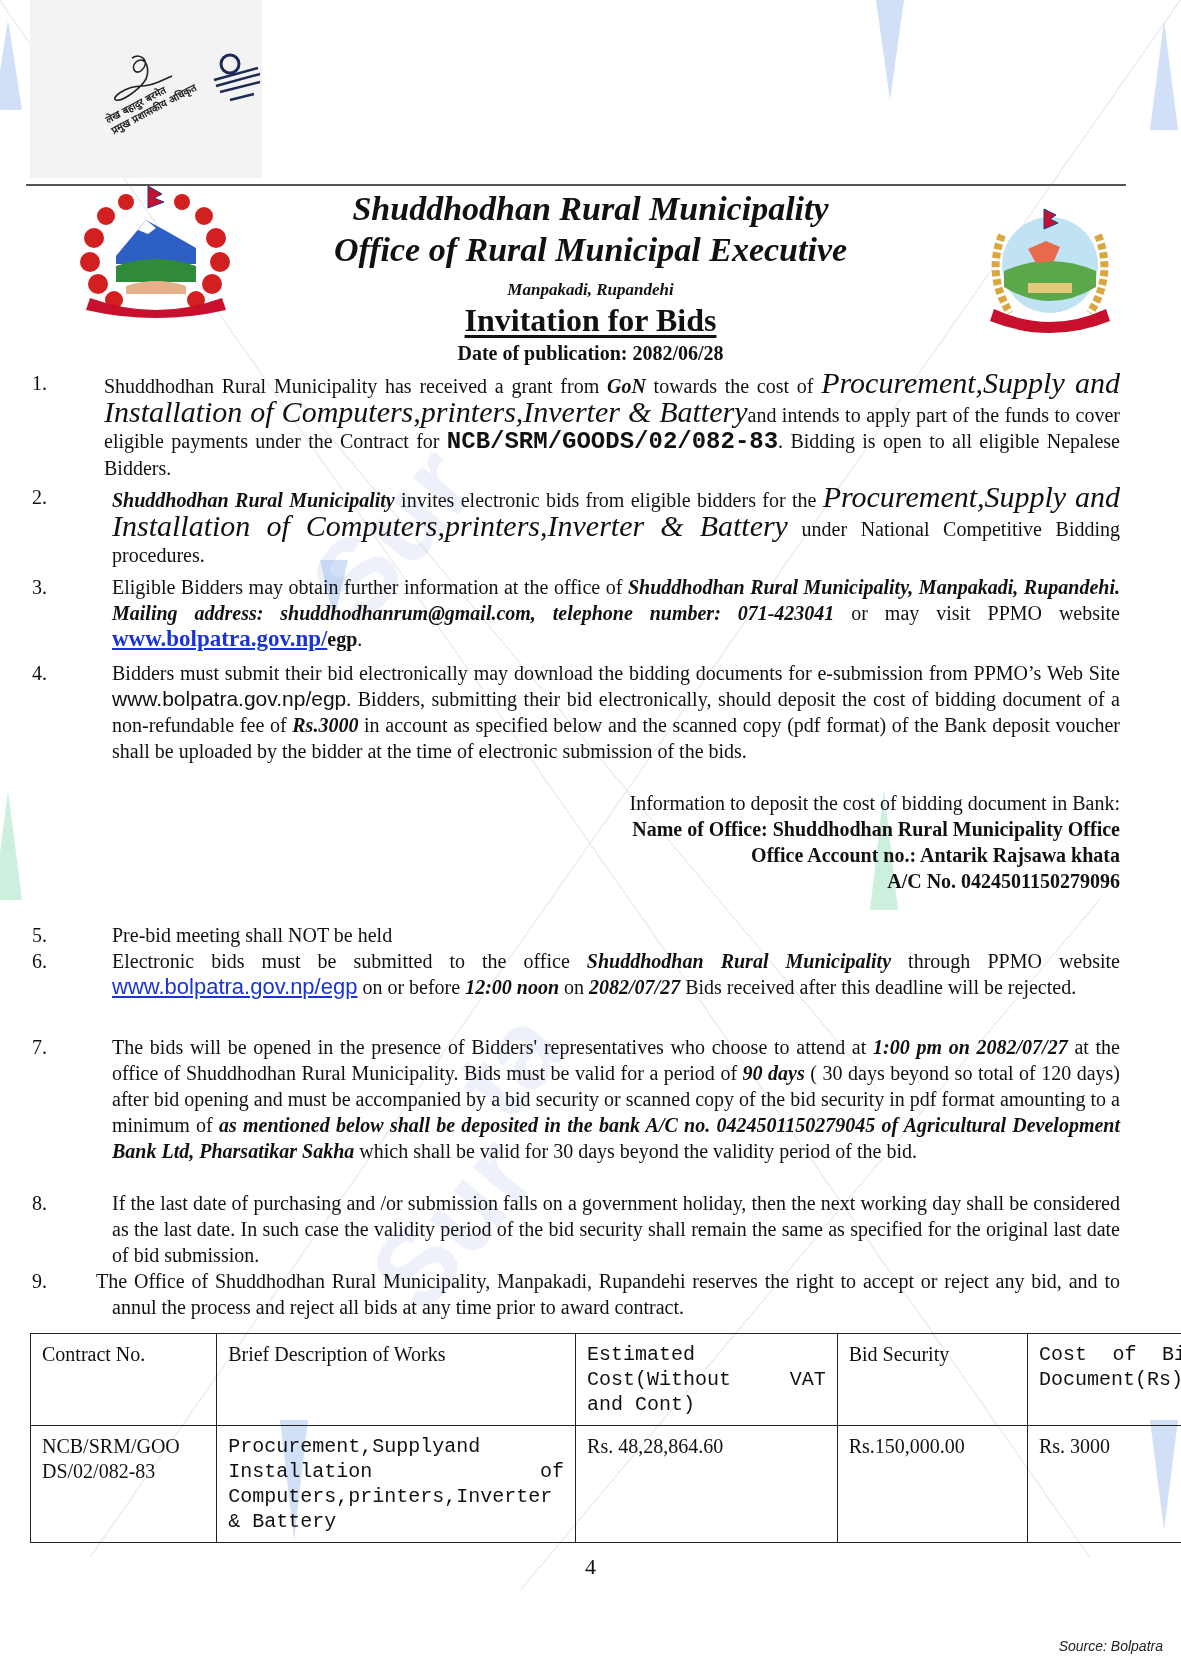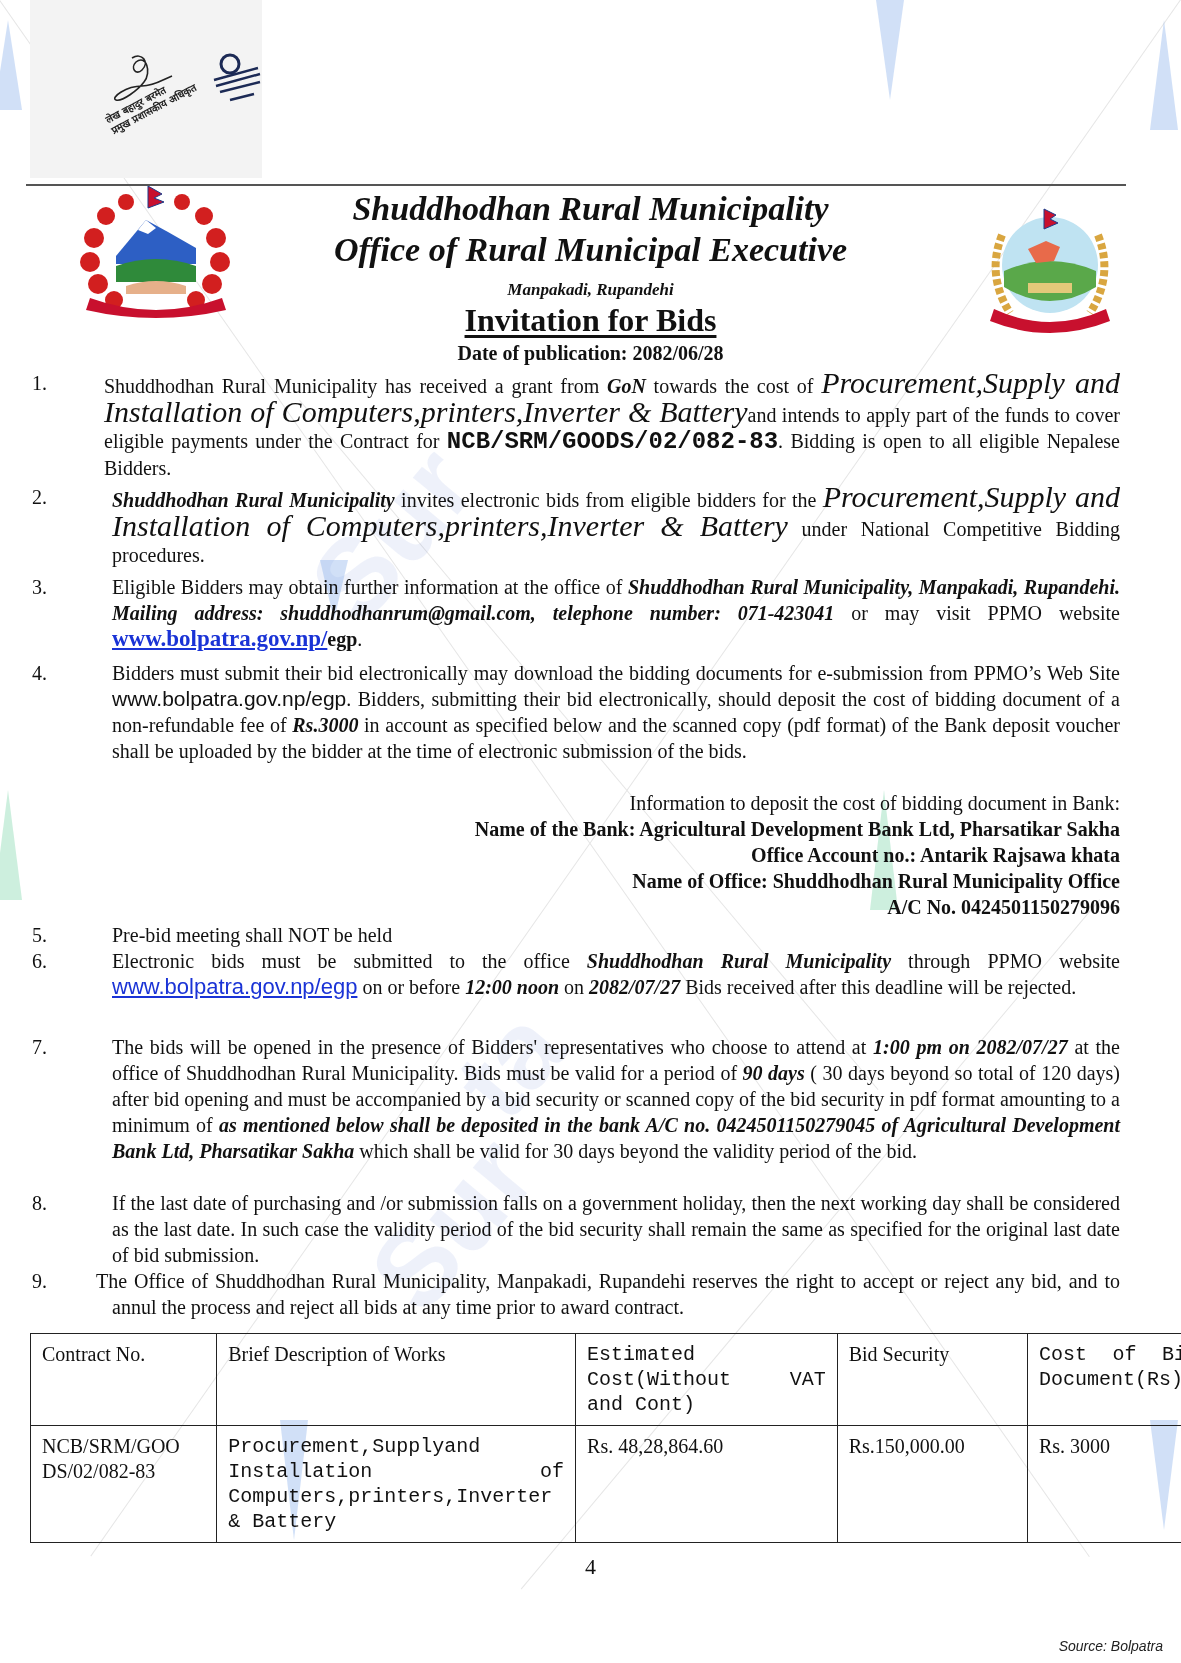--- a/index.html
+++ b/index.html
@@ -149,23 +149,22 @@
   </div>
 </div>
 
 <div class="clause" style="top:660px;">
   <span class="num">4.</span>
   <div class="body">
     <span>Bidders must submit their bid electronically may download the bidding documents for e-submission from PPMO’s Web Site </span><span class="sans-site">www.bolpatra.gov.np/egp</span><span>. Bidders, submitting their bid electronically,  should  deposit  the  cost of bidding  document of a non-refundable fee of </span><span class="bi">Rs.3000</span><span> in  account  as  specified  below  and  the  scanned  copy  (pdf format)  of  the  Bank  deposit  voucher  shall  be  uploaded  by  the  bidder  at  the  time  of electronic submission of the bids.</span>
   </div>
   <div class="body" style="top:130px;text-align:right;">
     <div>Information to deposit the cost of bidding document in Bank:</div>
-    <div class="b">Name of the Bank: Agricultural Development Bank Ltd, Pharsatikar Sakha</div>
+    <div class="b">Name of Office: Shuddhodhan Rural Municipality Office</div>
     <div class="b">Office Account no.: Antarik Rajsawa khata</div>
-    <div class="b">Name of Office: Shuddhodhan Rural Municipality Office</div>
     <div class="b">A/C No. 0424501150279096</div>
   </div>
 </div>
 
 <div class="clause" style="top:922px;">
   <span class="num">5.</span>
   <div class="body">Pre-bid meeting shall NOT be held</div>
 </div>
 
 <div class="clause" style="top:948px;">

